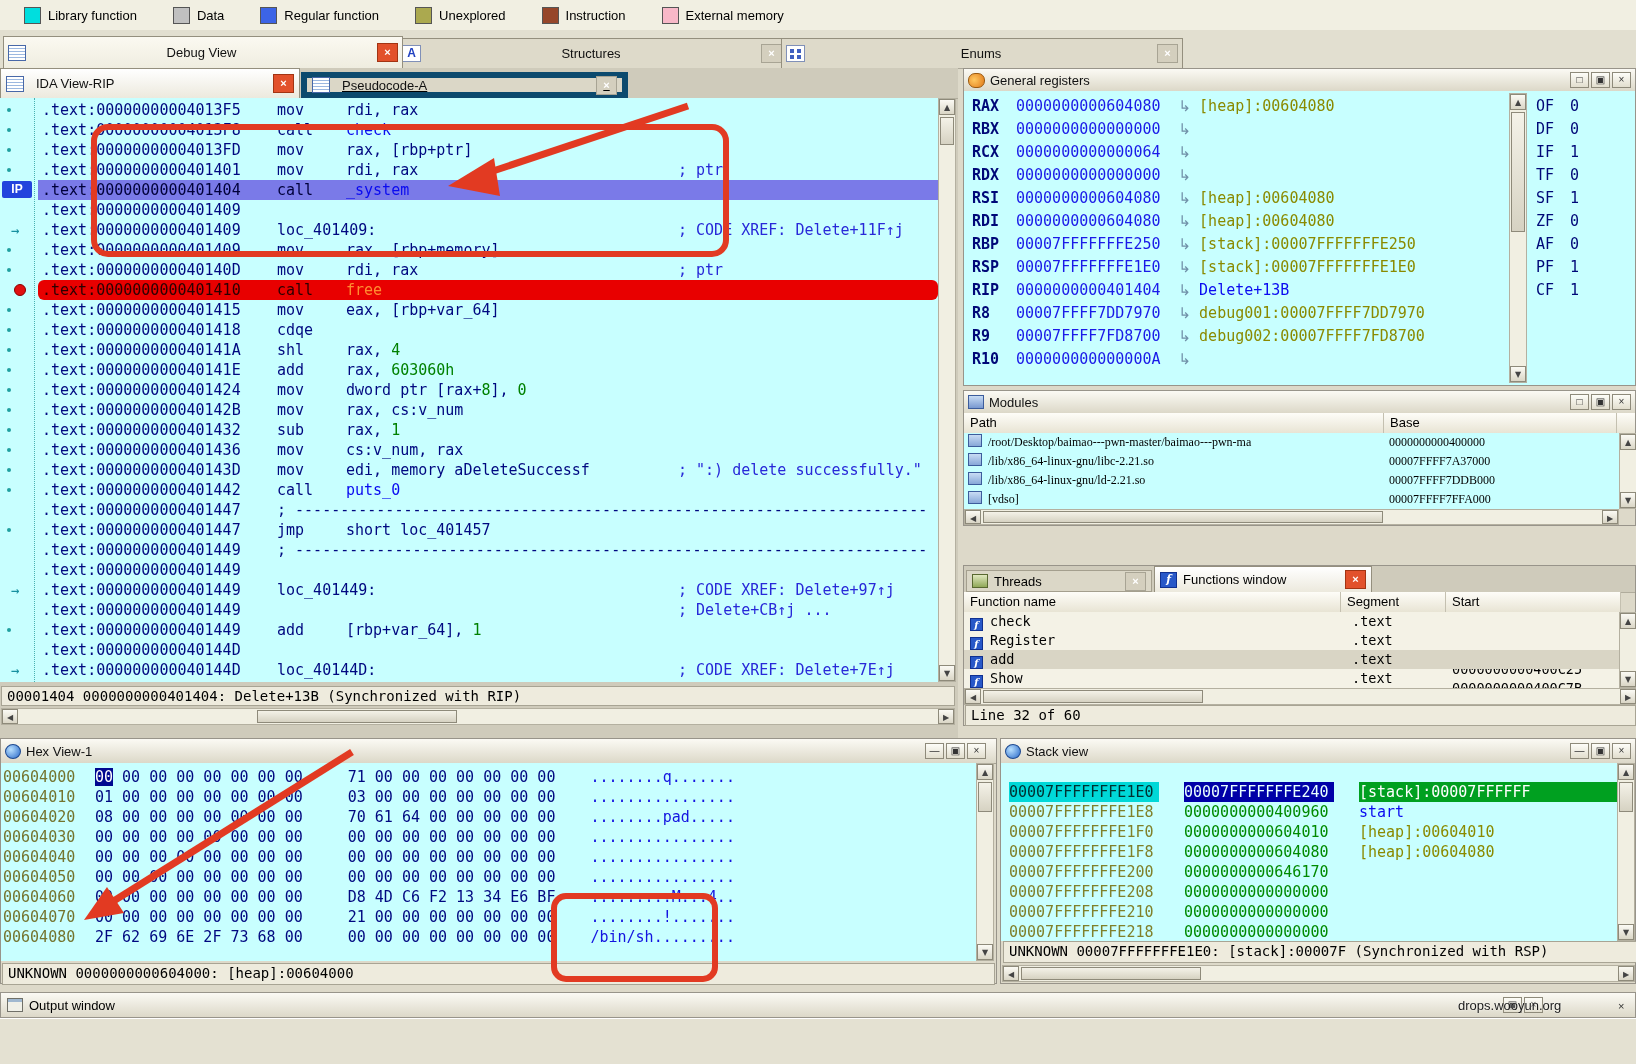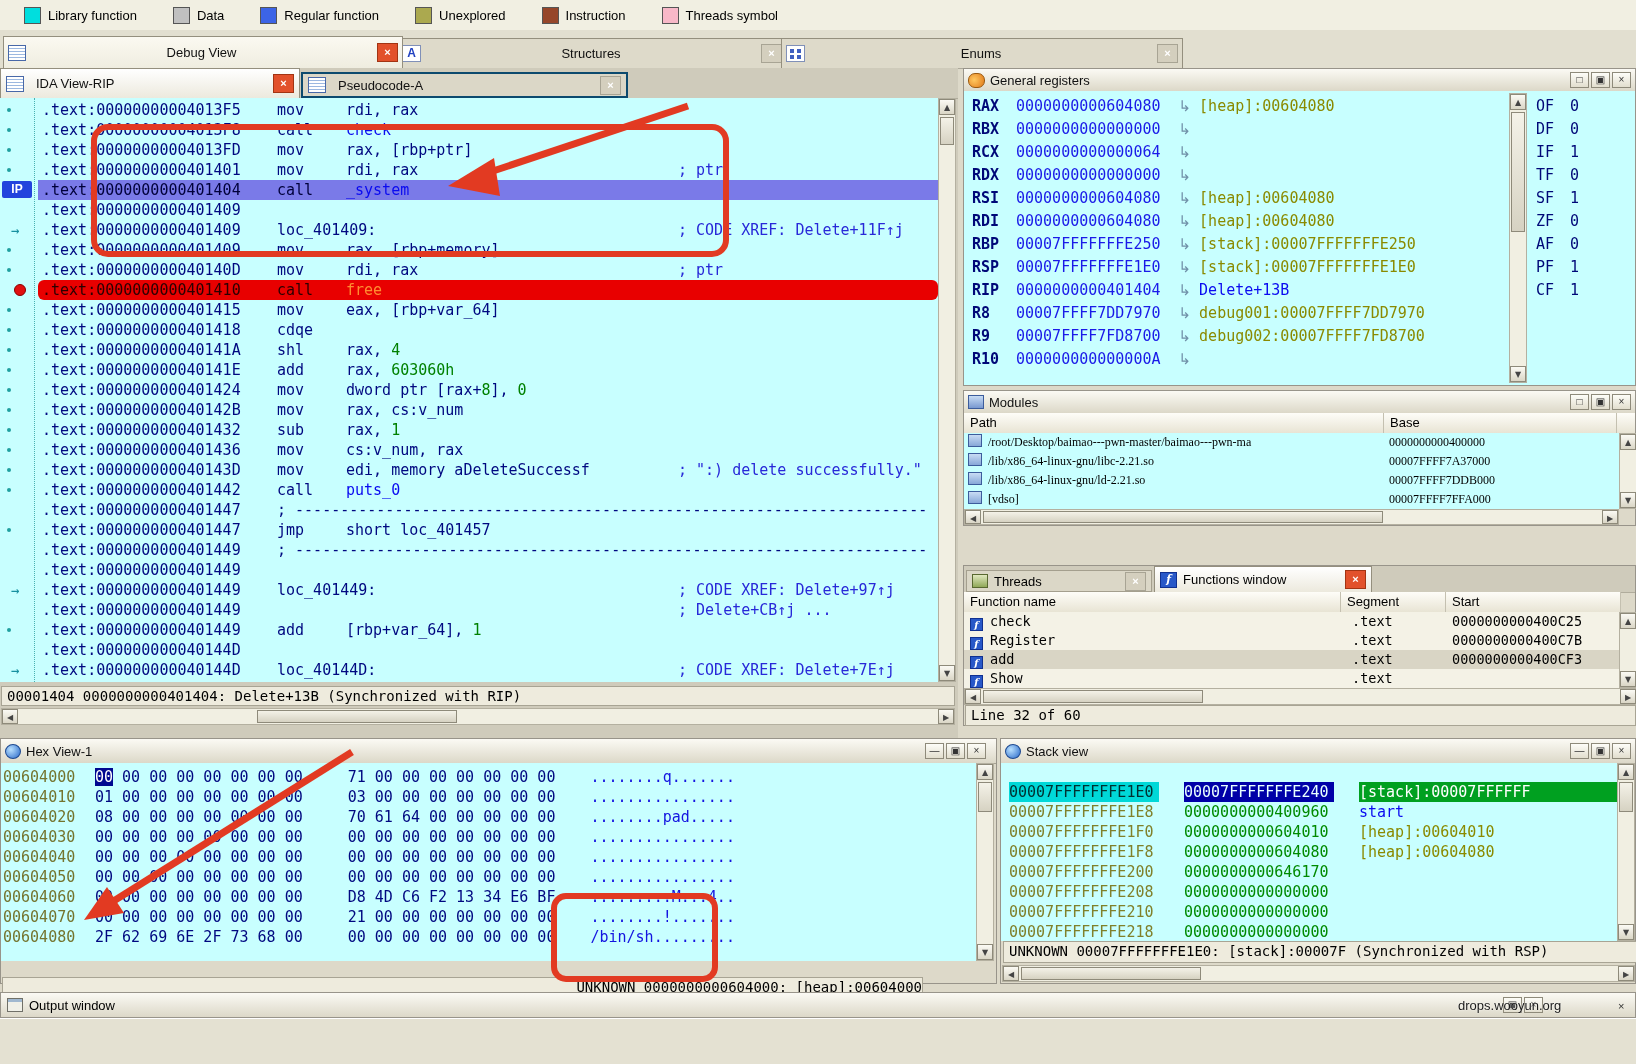--- a/index.html
+++ b/index.html
@@ -62,21 +62,21 @@
         border:1px solid #8E8A7A;font-size:8px;text-align:center;line-height:15px;color:#444;
         box-sizing:border-box;font-family:"DejaVu Sans",sans-serif;}
   .thumb{position:absolute;background:linear-gradient(#F4F2E8,#D6D2C2);border:1px solid #8E8A7A;box-sizing:border-box;}
 
   
   #left-win{position:absolute;left:0;top:68px;width:958px;height:670px;background:#CFCBBB;}
   #doc-tabs{position:absolute;left:0;top:0;width:958px;height:30px;background:#CFCBBB;border-bottom:1px solid #B0AC9C;}
   .dtab2{position:absolute;display:flex;align-items:center;gap:6px;padding:0 5px;box-sizing:border-box;}
   .dtab2.active{left:0;top:0;width:300px;height:30px;background:linear-gradient(#FFFFFF,#ECE9DD);
         border:1px solid #948F7E;border-bottom:none;z-index:2;}
-  .dtab2.inactive{left:301px;top:4px;width:327px;height:26px;background:#DBD7C7;border:2px solid #0c4a6e;}
+  .dtab2.inactive{left:301px;top:4px;width:327px;height:26px;background:#DBD7C7;border:6px solid #0c4a6e;text-decoration:underline;}
   .dtab2 .dtab-label{text-align:left;padding-left:6px;}
 
   #disasm-body{position:absolute;left:0;top:30px;width:938px;height:584px;background:#C8FFFF;
         overflow:hidden;padding-top:2px;box-sizing:border-box;}
   #disasm-body::before{content:"";position:absolute;left:34px;top:0;bottom:0;border-left:1px dotted #48B0B0;}
   .dline{position:relative;display:flex;height:20px;line-height:20px;white-space:pre;
         font-family:"DejaVu Sans Mono",monospace;font-size:15px;}
   .gut{flex:0 0 38px;position:relative;}
   .gut-dot{position:absolute;left:7px;top:8px;width:4px;height:4px;border-radius:50%;background:#20A0A0;}
   .gut-arrow{position:absolute;left:11px;top:0;color:#1890A0;font-size:14px;}
@@ -132,21 +132,21 @@
         border:1px solid #948F7E;border-bottom:none;z-index:2;}
   .ftab-label{flex:1;font-size:13px;}
   .fn-row{height:19px;line-height:19px;position:relative;padding-left:6px;
         font-family:"DejaVu Sans Mono",monospace;font-size:13.5px;white-space:pre;}
   .fn-row.sel{background:#D9D5C5;}
   .fn-icon{display:inline-block;width:13px;height:13px;background:#2858C8;border:1px solid #103090;
         color:#fff;font-style:italic;font-weight:bold;font-size:10px;text-align:center;line-height:12px;
         vertical-align:-2px;font-family:"DejaVu Serif",serif;box-sizing:border-box;}
   .fn-name{margin-left:7px;color:#000;}
   .fn-seg{position:absolute;left:388px;color:#000;}
-  .fn-start{position:absolute;left:488px;color:#000;}
+  .fn-start{position:absolute;left:488px;color:#000;margin-top:48px;}
 
   
   .hexrow{height:20px;line-height:20px;white-space:pre;font-family:"DejaVu Sans Mono",monospace;font-size:15px;}
   .hx-addr{display:inline-block;margin-left:2px;width:86px;color:#74742E;}
   .hx-g1{margin-left:6px;color:#000880;}
   .hx-g2{margin-left:45px;color:#000880;}
   .hx-ascii{margin-left:35px;color:#1414E0;}
   .hx-sel{background:#000890;color:#FFFFFF;}
 
   
@@ -190,21 +190,21 @@
         <span class="legend-item">
           <span class="legend-swatch" style="background:#ABA94F"></span>
           <span class="legend-label">Unexplored</span>
         </span>
         <span class="legend-item">
           <span class="legend-swatch" style="background:#96462A"></span>
           <span class="legend-label">Instruction</span>
         </span>
         <span class="legend-item">
           <span class="legend-swatch" style="background:#F8B8C8"></span>
-          <span class="legend-label">Threads symbol</span>
+          <span class="legend-label">External memory</span>
         </span>
       </span>
   </div>
 
   <div id="desktop-tabs">
     <div class="dtab active" style="left:3px;width:390px;">
       <span class="ic ic-doc"></span>
       <span class="dtab-label">Debug View</span>
       <span class="tab-close hot">×</span>
     </div>
@@ -411,21 +411,21 @@
         <div class="hexrow"><span class="hx-addr">00604050</span><span class="hx-g1">00 00 00 00 00 00 00 00</span><span class="hx-g2">00 00 00 00 00 00 00 00</span><span class="hx-ascii">................</span></div>
         <div class="hexrow"><span class="hx-addr">00604060</span><span class="hx-g1">00 00 00 00 00 00 00 00</span><span class="hx-g2">D8 4D C6 F2 13 34 E6 BF</span><span class="hx-ascii">.........M...4..</span></div>
         <div class="hexrow"><span class="hx-addr">00604070</span><span class="hx-g1">00 00 00 00 00 00 00 00</span><span class="hx-g2">21 00 00 00 00 00 00 00</span><span class="hx-ascii">........!.......</span></div>
         <div class="hexrow"><span class="hx-addr">00604080</span><span class="hx-g1">2F 62 69 6E 2F 73 68 00</span><span class="hx-g2">00 00 00 00 00 00 00 00</span><span class="hx-ascii">/bin/sh.........</span></div>
       </div>
     <div class="vscroll" style="left:975px;top:24px;width:18px;height:198px;">
       <div class="sbtn" style="left:0;top:0;"><span>▲</span></div>
       <div class="thumb" style="left:1px;top:18px;width:14px;height:30px;"></div>
       <div class="sbtn" style="left:0;bottom:0;"><span>▼</span></div>
     </div>
-    <div class="statusbar" style="left:1px;top:238px;width:921px;height:22px;text-align:right;">UNKNOWN 0000000000604000: [heap]:00604000</div>
+    <div class="statusbar" style="left:1px;top:224px;width:993px;height:22px;">UNKNOWN 0000000000604000: [heap]:00604000</div>
   </div>
 
   <div class="panel" style="left:1000px;top:738px;width:636px;height:246px;">
     <div class="ptitle" style="height:24px;">
       <span class="ic ic-hex"></span>
       <span>Stack view</span>
       <span class="pbtns">
         <span class="wbtn">—</span>
         <span class="wbtn">▣</span>
         <span class="wbtn">×</span>

